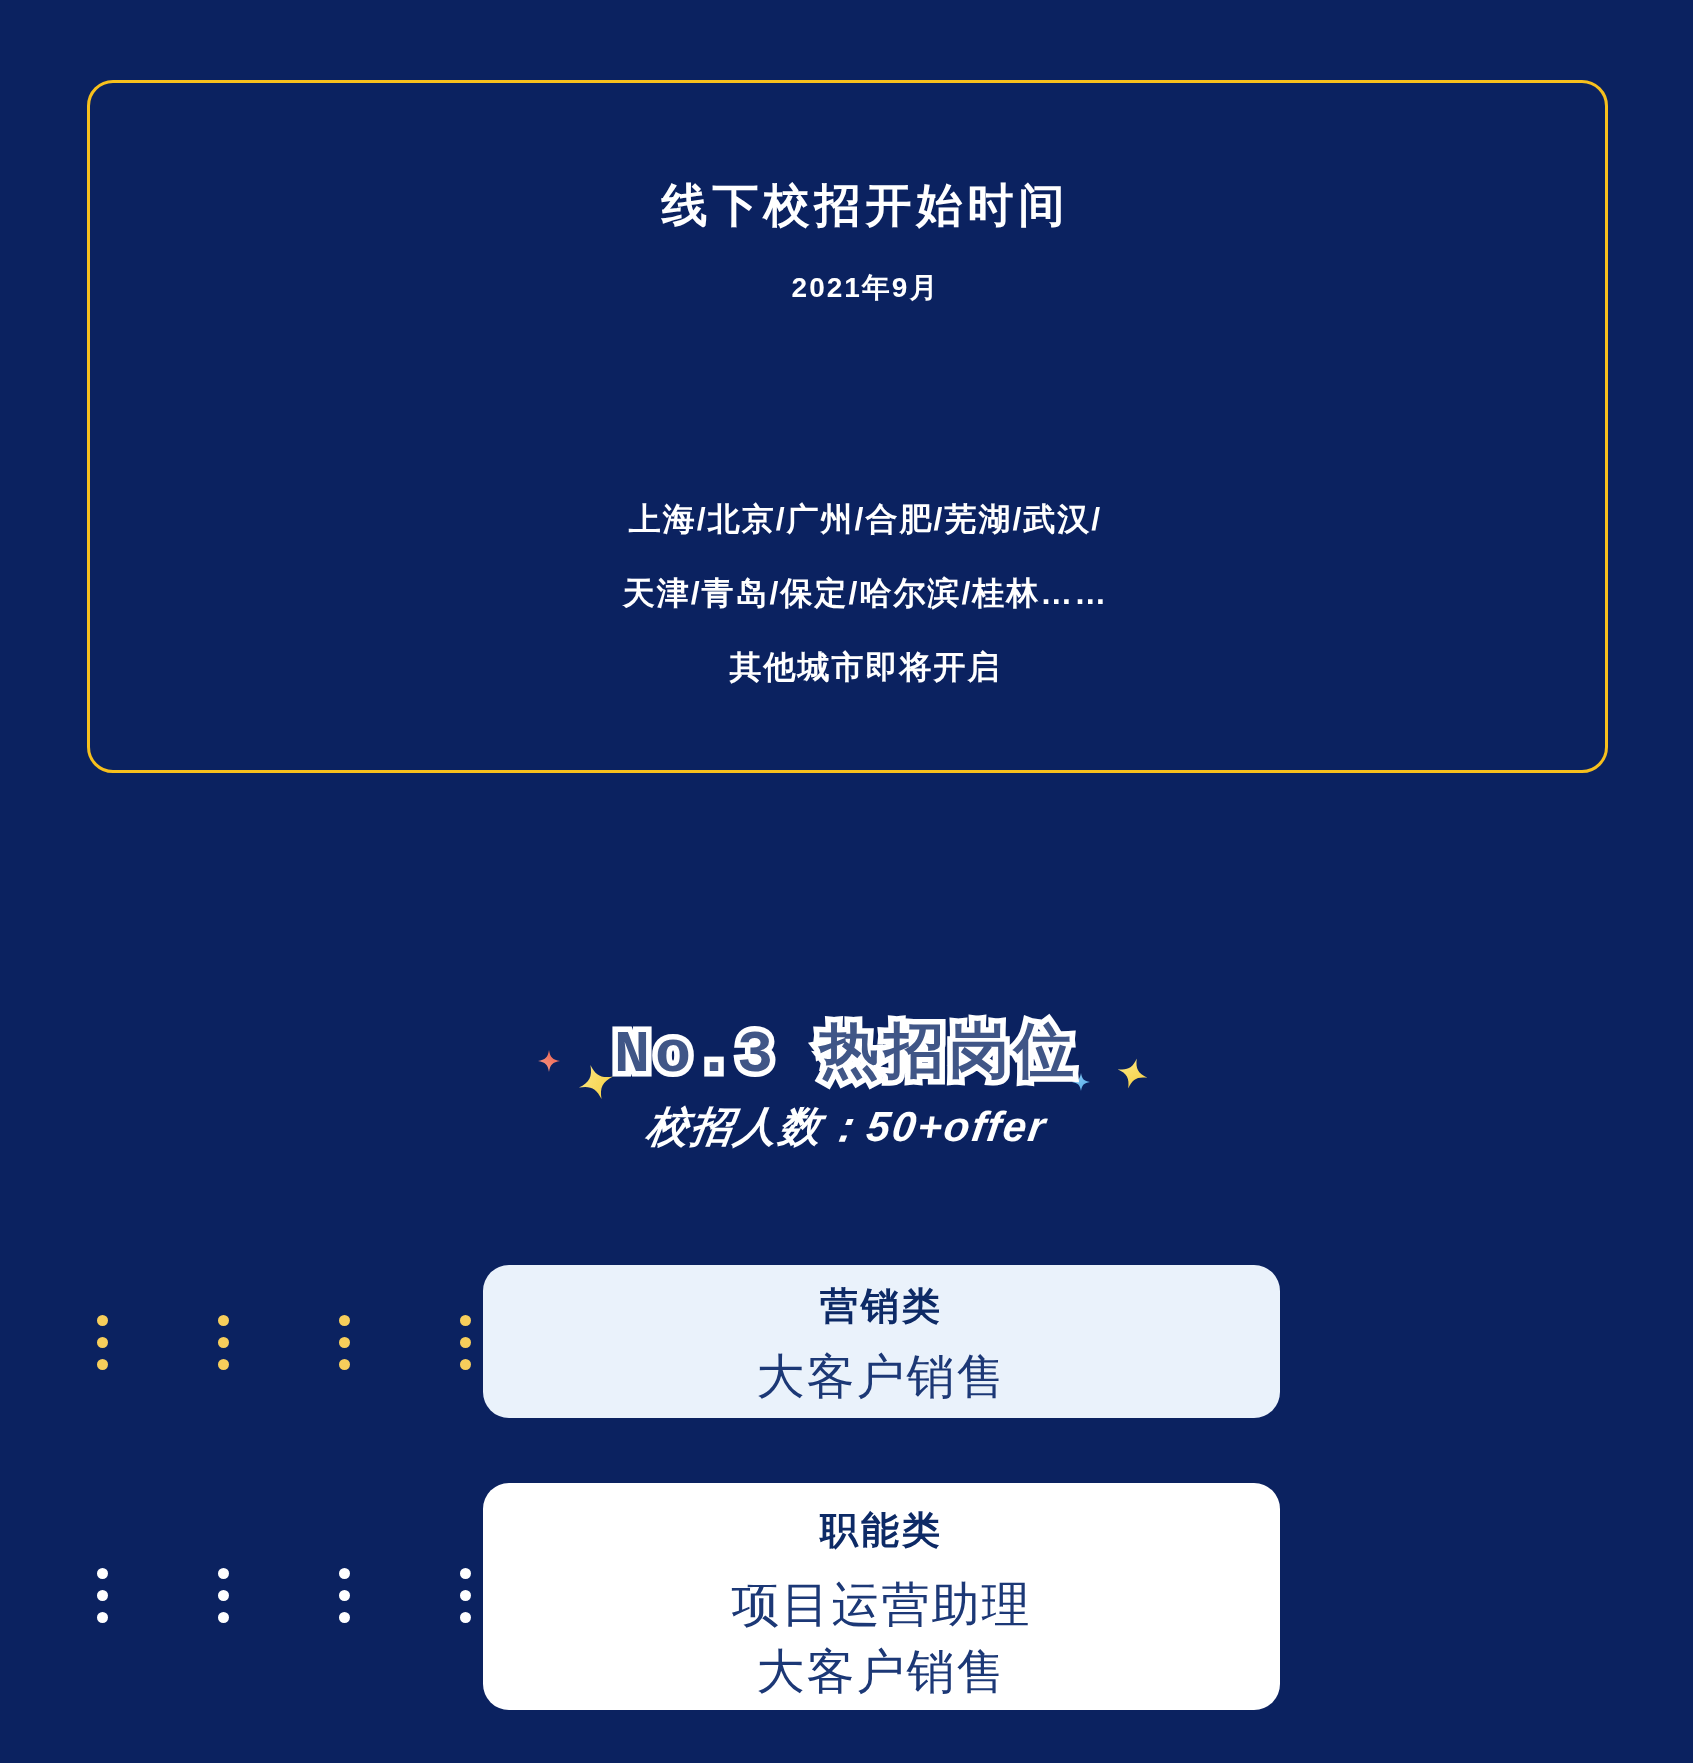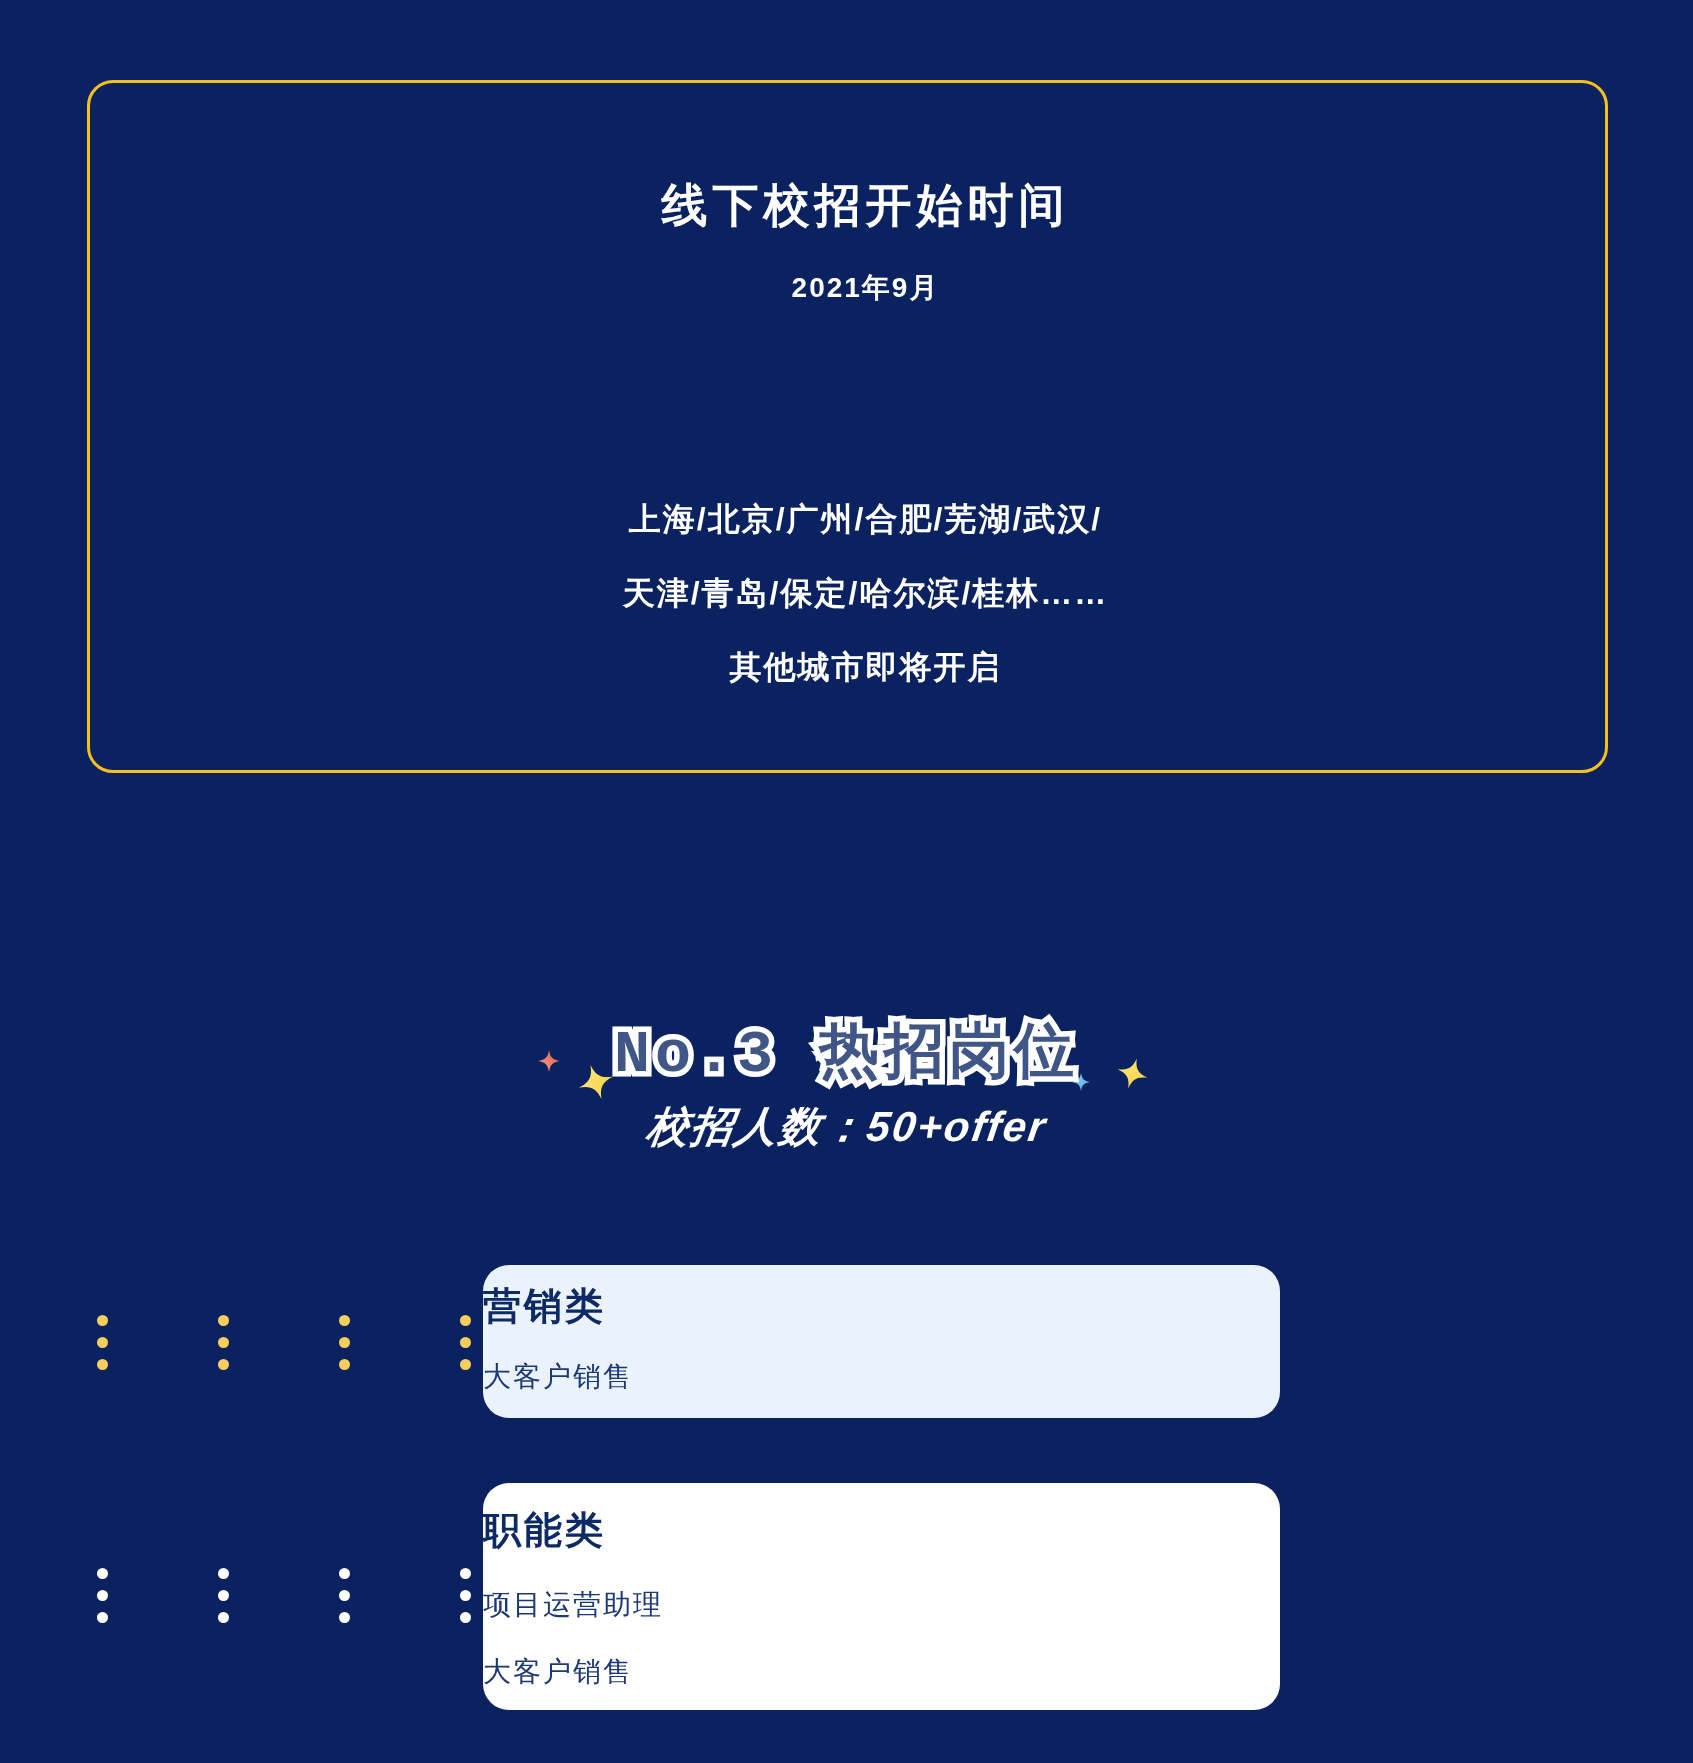--- a/index.html
+++ b/index.html
@@ -48,25 +48,25 @@
   .dots-yellow i{background:#F7CE5B;}
   .dots-white{top:1568px;}
   .dots-white i{background:#FFFFFF;}
   
   .card{
     position:absolute;left:483px;width:797px;border-radius:26px;
   }
   .card-1{top:1265px;height:153px;background:#EAF2FB;}
   .card-2{top:1483px;height:227px;background:#FFFFFF;}
   .card .c-line{
-    position:absolute;left:0;width:100%;text-align:left;
+    position:absolute;left:0;width:100%;text-align:center;
     line-height:48px;white-space:nowrap;
   }
   .c-title{font-size:38px;font-weight:700;color:#0D2A66;letter-spacing:3px;}
-  .c-pos{font-size:28px;font-weight:400;color:#1C3876;letter-spacing:2px;}
+  .c-pos{font-size:48px;font-weight:400;color:#1C3876;letter-spacing:2px;}
 </style>
 </head>
 <body>
 
 <div id="canvas">
 
   <div class="info-box">
     <div class="ib-line ib-label" style="top:92px">线下校招开始时间</div>
     <div class="ib-line ib-value" style="top:175px">2021年9月</div>
     <div class="ib-line ib-city" style="top:406px">上海/北京/广州/合肥/芜湖/武汉/</div>

